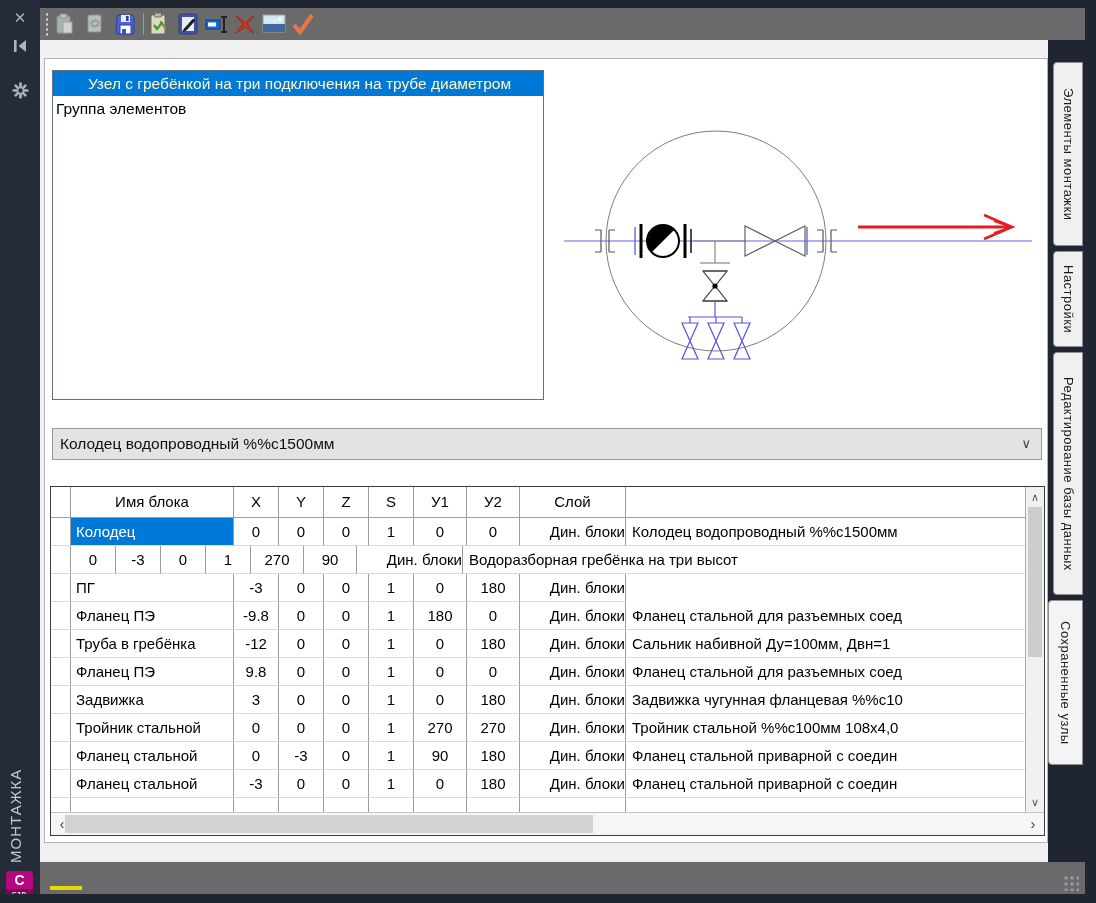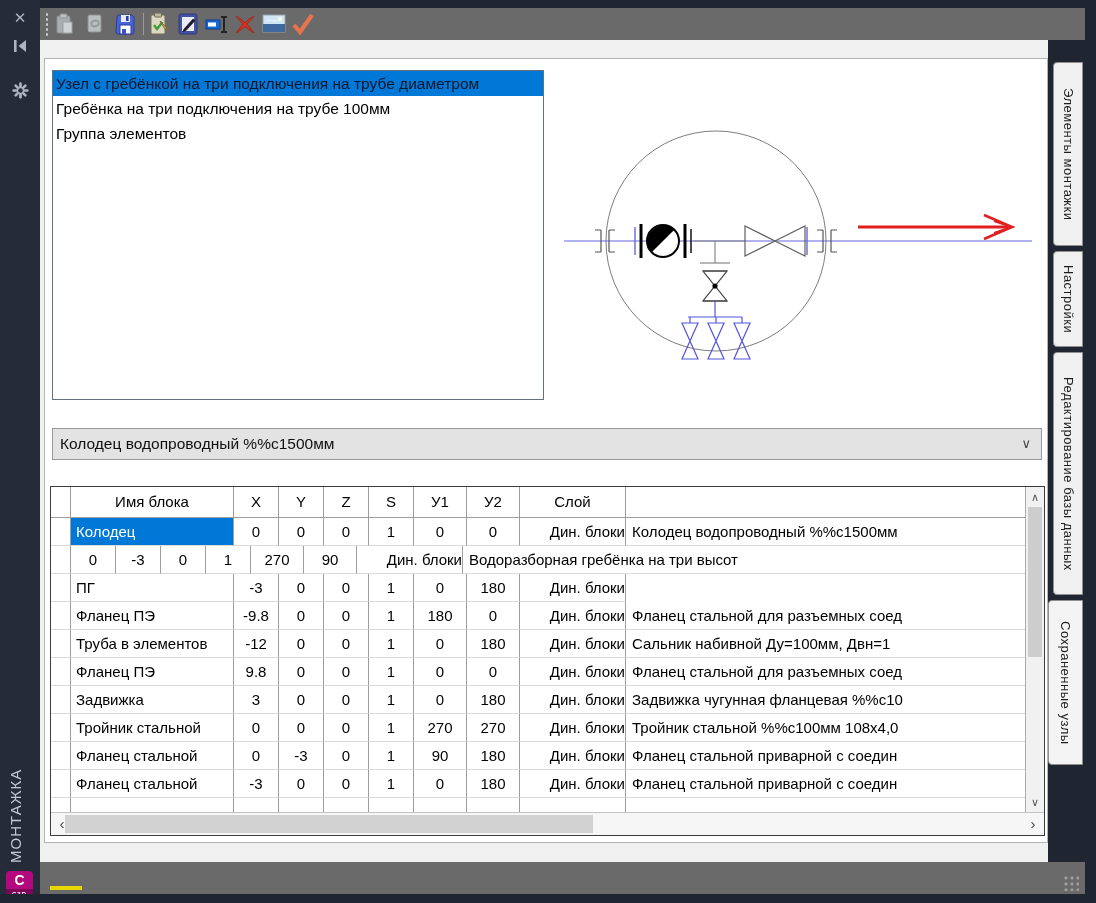--- a/index.html
+++ b/index.html
@@ -35,21 +35,21 @@
   
   #main-area { left:40px; top:40px; width:1008px; height:822px; background:#f0f0f0; }
   #white-panel { left:44px; top:58px; width:1004px; height:785px; background:#ffffff;
                  border:1px solid #b3b3b3; }
 
   
   #saved-nodes-list { left:52px; top:70px; width:492px; height:330px; background:#fff;
                       border:1px solid #65707e; overflow:hidden; }
   .list-item { height:25px; line-height:25px; font-size:15.5px; color:#000;
                padding-left:3px; white-space:nowrap; overflow:hidden; }
-  .list-item.selected { background:#0078d7; color:#0f172a; }
+  .list-item.selected { background:#0078d7; color:#fef9c3;text-align:center; }
 
   
   #schematic { left:550px; top:115px; width:500px; height:260px; }
 
   
   #node-combo { left:52px; top:428px; width:990px; height:32px; background:#e3e3e3;
                 border:1px solid #999; }
   #node-combo .combo-text { position:absolute; left:7px; top:0; line-height:30px;
                             font-size:15.5px; color:#101010; }
   #node-combo .combo-chevron { position:absolute; right:10px; top:0; line-height:30px;
@@ -211,21 +211,20 @@
         <path d="M4,14 l6,7 L22,4" fill="none" stroke="#e8744b" stroke-width="4.2"></path>
       </svg>
     </div>
   </div>
 
   <div id="main-area" class="abs"></div>
   <div id="white-panel" class="abs"></div>
 
   <div id="saved-nodes-list" class="abs">
       <div class="list-item selected">Узел с гребёнкой на три подключения на трубе диаметром</div>
-      <div class="list-item">Гребёнка на три подключения на трубе 100мм</div>
       <div class="list-item">Группа элементов</div>
     </div>
 
   <div id="schematic" class="abs">
     <svg width="500" height="260" viewBox="0 0 500 260">
 
       <circle cx="166" cy="126" r="110" fill="none" stroke="#7d7d7d" stroke-width="1"></circle>
 
       <line x1="14" y1="126" x2="482" y2="126" stroke="#6666dd" stroke-width="1.2"></line>
 
@@ -336,21 +335,21 @@
           <div class="t-cell c-num">0</div>
           <div class="t-cell c-num">0</div>
           <div class="t-cell c-num">1</div>
           <div class="t-cell c-u">180</div>
           <div class="t-cell c-u">0</div>
           <div class="t-cell c-layer">Дин. блоки</div>
           <div class="t-cell c-desc">Фланец стальной для разъемных соед</div>
         </div>
         <div class="t-row">
           <div class="t-cell c-sel"></div>
-          <div class="t-cell c-name">Труба в элементов</div>
+          <div class="t-cell c-name">Труба в гребёнка</div>
           <div class="t-cell c-num">-12</div>
           <div class="t-cell c-num">0</div>
           <div class="t-cell c-num">0</div>
           <div class="t-cell c-num">1</div>
           <div class="t-cell c-u">0</div>
           <div class="t-cell c-u">180</div>
           <div class="t-cell c-layer">Дин. блоки</div>
           <div class="t-cell c-desc">Сальник набивной Ду=100мм, Двн=1</div>
         </div>
         <div class="t-row">

